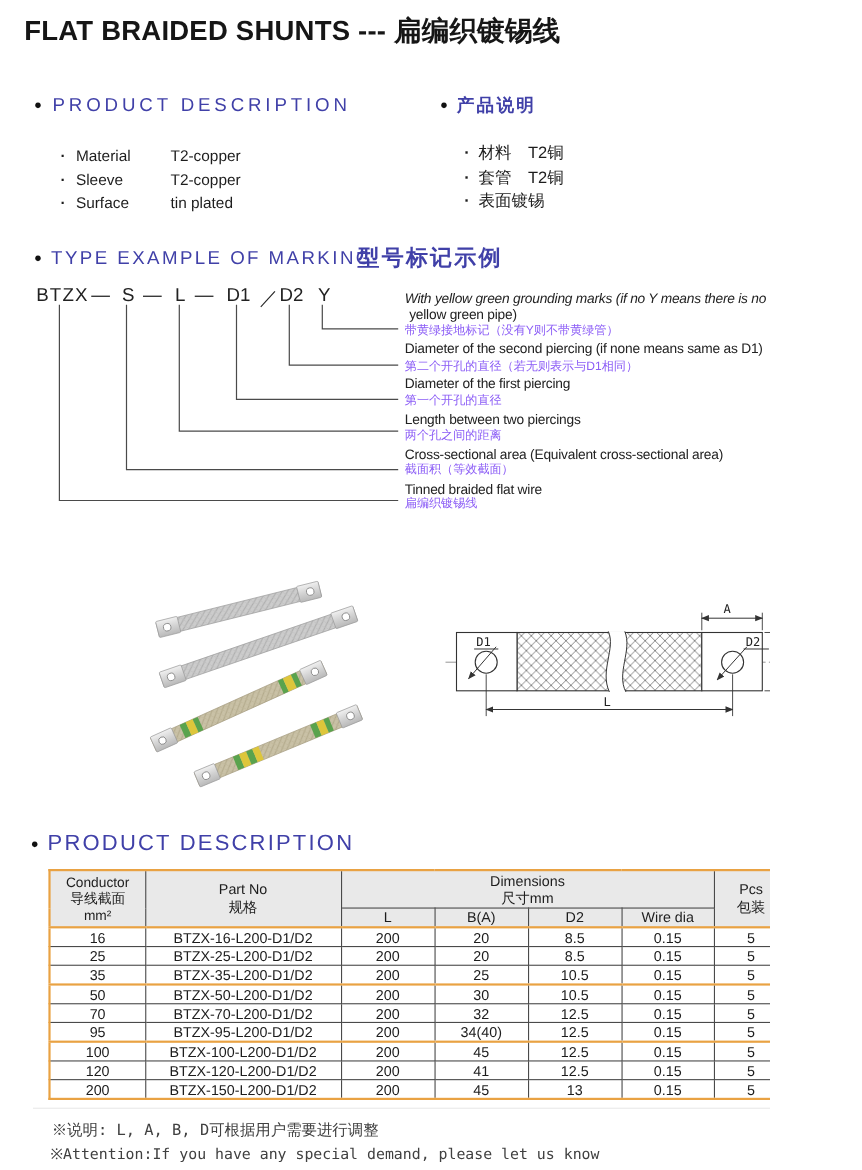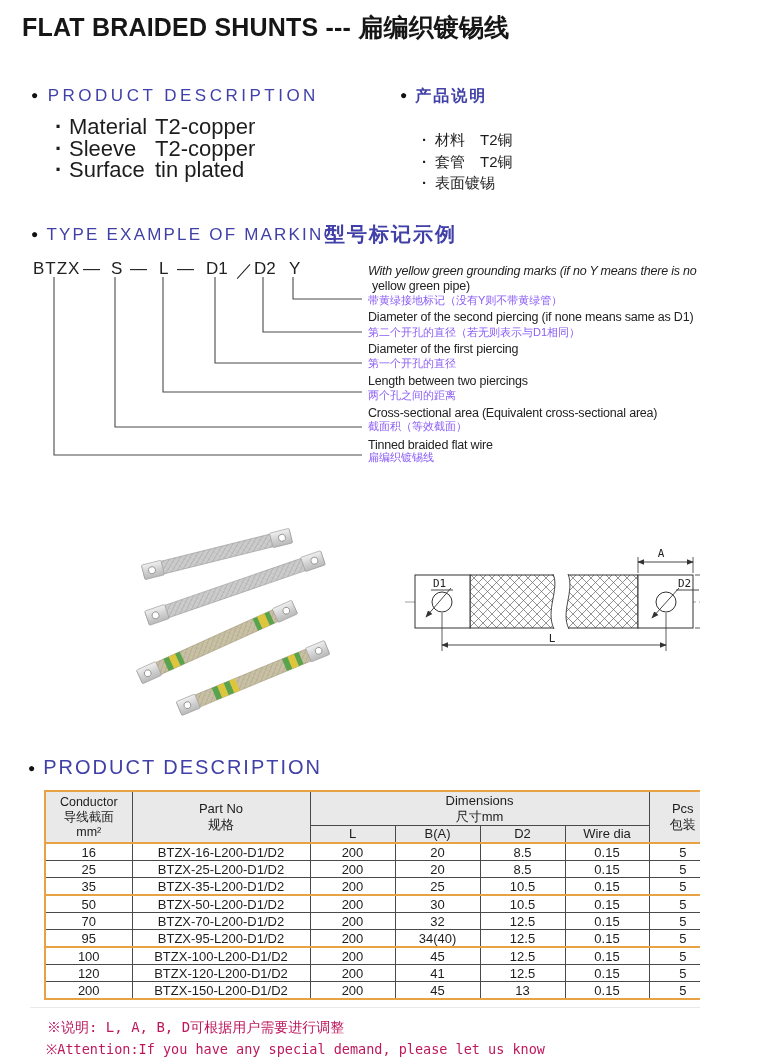--- a/index.html
+++ b/index.html
@@ -12,21 +12,21 @@
   .title{left:22px;top:11px;font-size:25px;font-weight:bold;color:#161616;letter-spacing:0.2px;white-space:nowrap;}
   
   .h-blue{color:#4040a8;white-space:nowrap;}
   .h-bullet::before{content:"●";color:#111;font-size:12px;vertical-align:2px;margin-right:6px;}
   .h1en{left:31px;top:86px;font-size:17px;letter-spacing:3.5px;}
   .h1zh{left:400px;top:86px;font-size:16px;font-weight:bold;letter-spacing:2px;}
   .h2en{left:31px;top:225px;font-size:17px;letter-spacing:2.2px;}
   .h2zh{left:325px;top:221px;font-size:20px;font-weight:bold;letter-spacing:2px;color:#4040a8;}
   .h3en{left:28px;top:756px;font-size:20px;letter-spacing:2px;}
   
-  .desc-en{left:55px;top:116px;font-size:22px;line-height:21.5px;}
+  .desc-en{left:55px;top:131px;font-size:14px;line-height:21.5px;}
   .desc-en .b{display:inline-block;width:14px;}
   .desc-en .lab{display:inline-block;width:86px;}
   .desc-zh{left:422px;top:129px;font-size:15px;line-height:21.5px;}
   .desc-zh .b{display:inline-block;width:13px;}
   .dot::before{content:"·";font-weight:bold;}
   
   .code-part{position:absolute;top:259px;font-size:17px;color:#222;white-space:nowrap;}
   
   .co-en{position:absolute;left:368px;font-size:12.5px;letter-spacing:-0.2px;color:#222;white-space:nowrap;}
   .co-zh{position:absolute;left:368px;font-size:11px;color:#8b5cf6;white-space:nowrap;}
@@ -34,21 +34,21 @@
   .tbl-wrap{left:44px;top:790px;}
   table{border-collapse:collapse;table-layout:fixed;width:672px;border:2px solid #e9a243;}
   th,td{border:1px solid #4a4a4a;text-align:center;padding:0;font-weight:normal;}
   thead th{background:#e9e9e9;font-size:13px;line-height:1.2;border-bottom:2px solid #e9a243;}
   th.hdr-dims{border-bottom:1px solid #4a4a4a;height:33px;}
   tr.subhead th{height:16px;}
   th.hdr-3line{font-size:12.5px;}
   tbody td{font-size:13px;height:16px;line-height:15px;background:#fff;}
   tr.orange-bottom td{border-bottom:2px solid #e9a243;}
   
-  .note{color:#be185d;white-space:nowrap;text-align:right;}
+  .note{color:#404040;white-space:nowrap;text-align:right;}
   .note-zh{left:47px;top:1019px;font-size:14px;font-family:"DejaVu Sans Mono","Liberation Mono",monospace;}
   .note-en{left:46px;top:1040px;font-size:13.5px;font-family:"DejaVu Sans Mono","Liberation Mono",monospace;}
   .divider{left:30px;top:1007px;width:724px;height:1px;background:#e9e9e9;}
 </style>
 </head>
 <body>
 
 <div class="page">
 
   <div class="abs title">FLAT BRAIDED SHUNTS --- 扁编织镀锡线</div>

